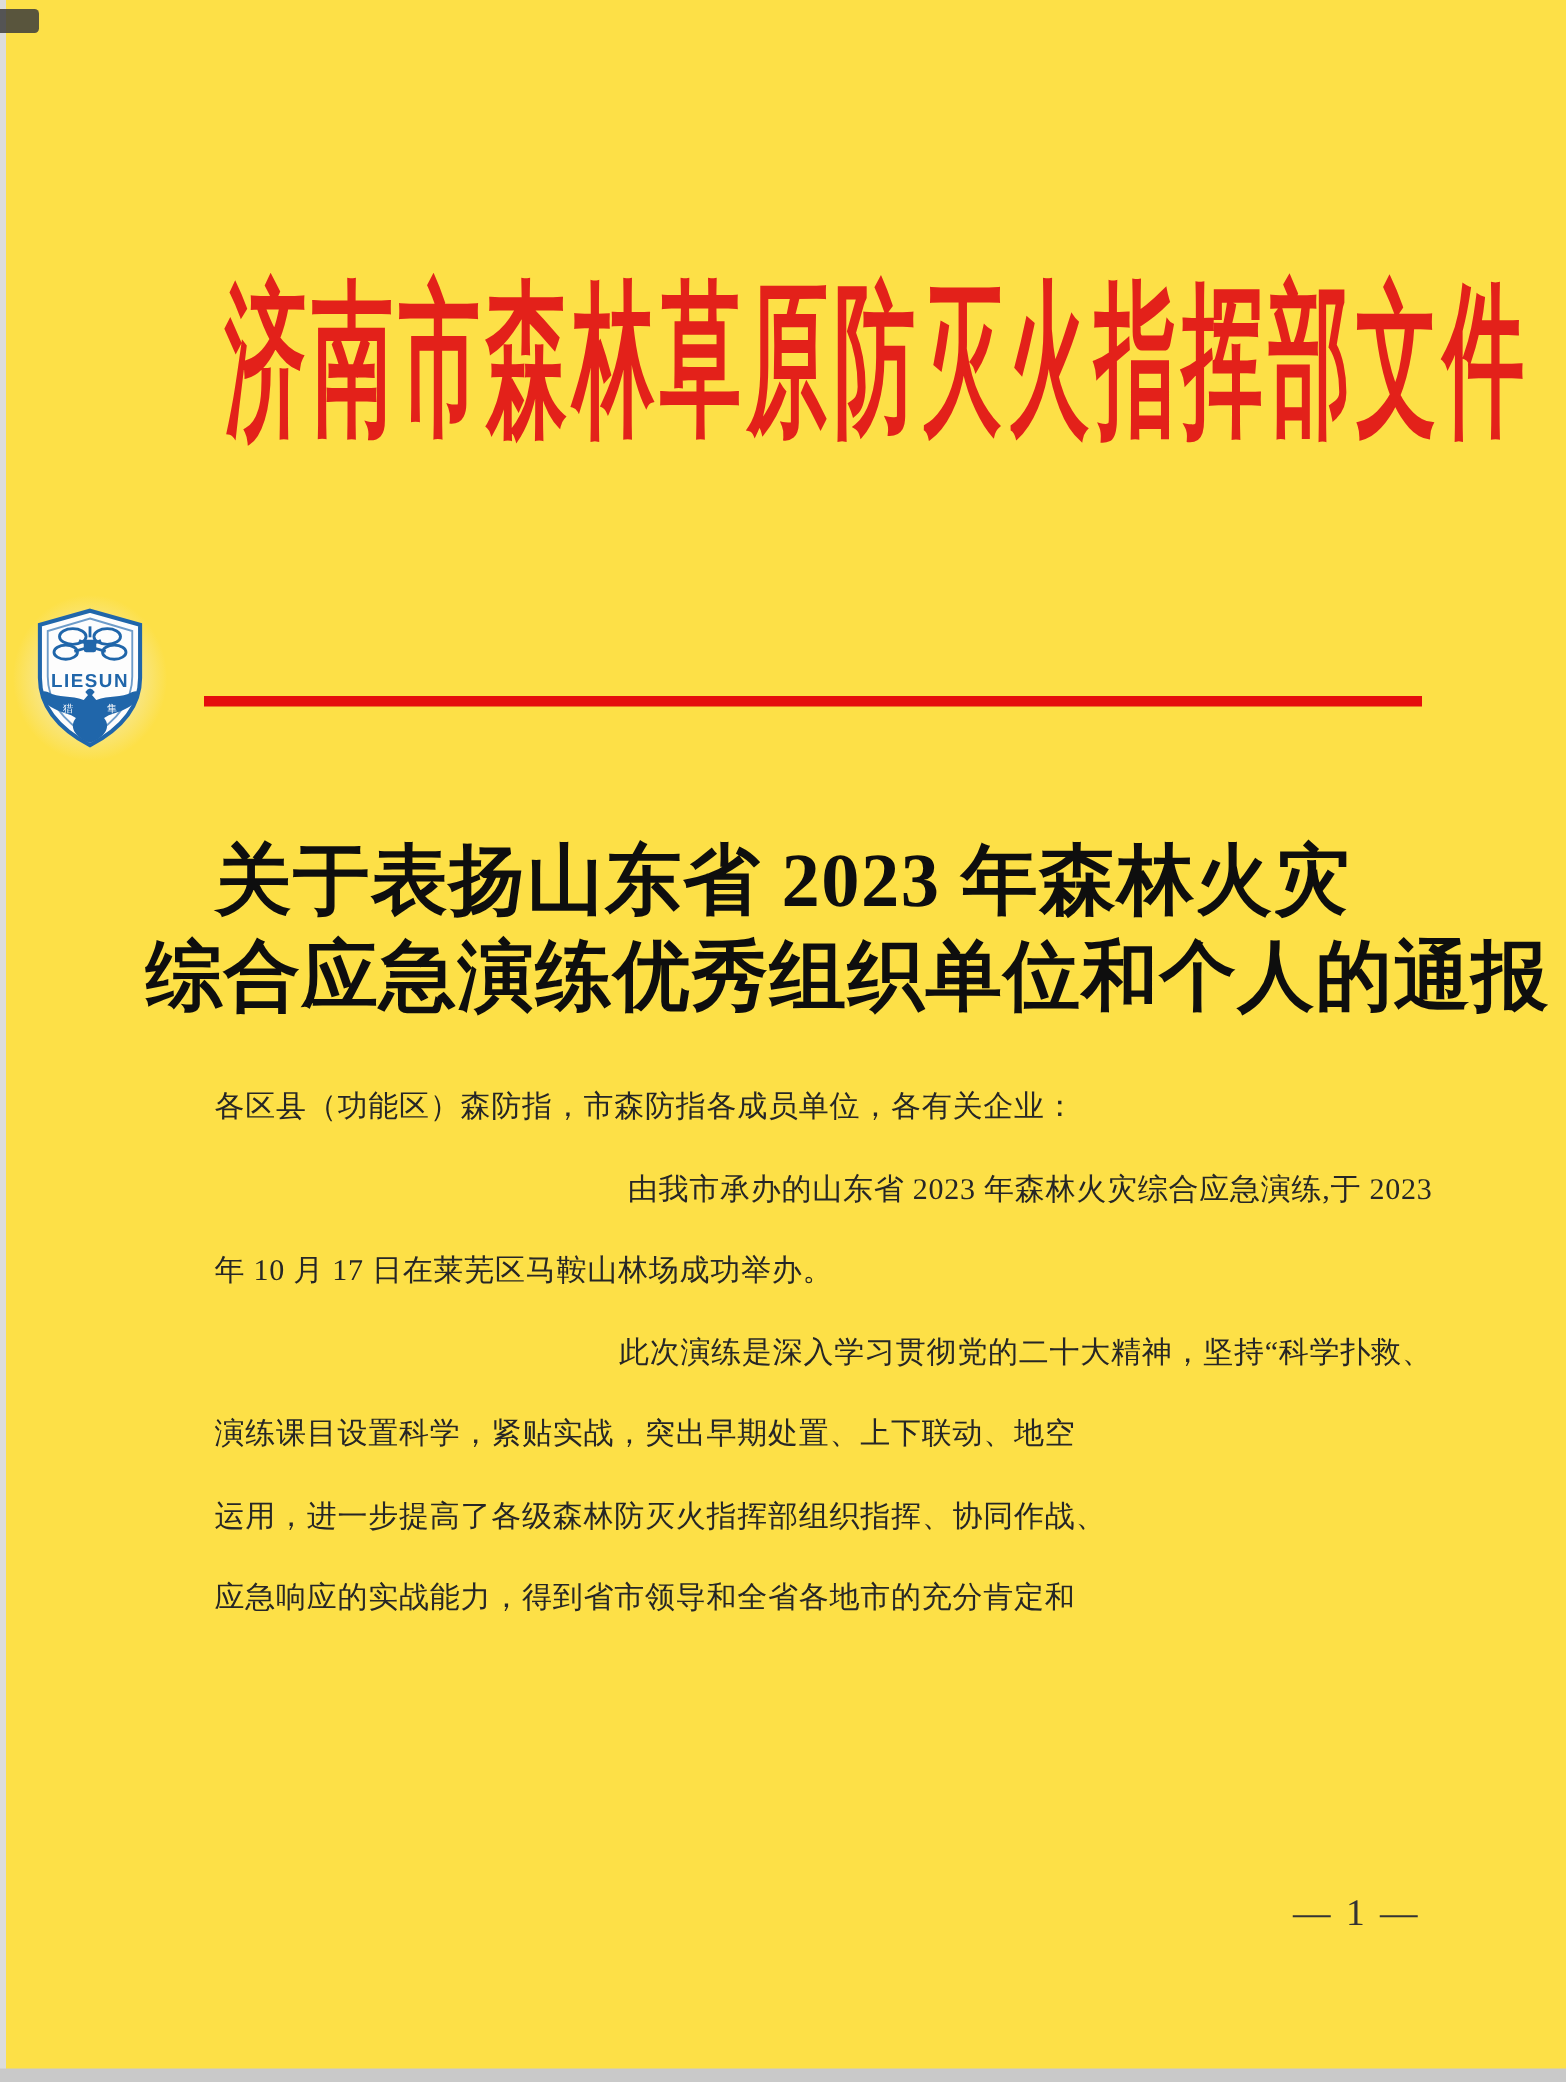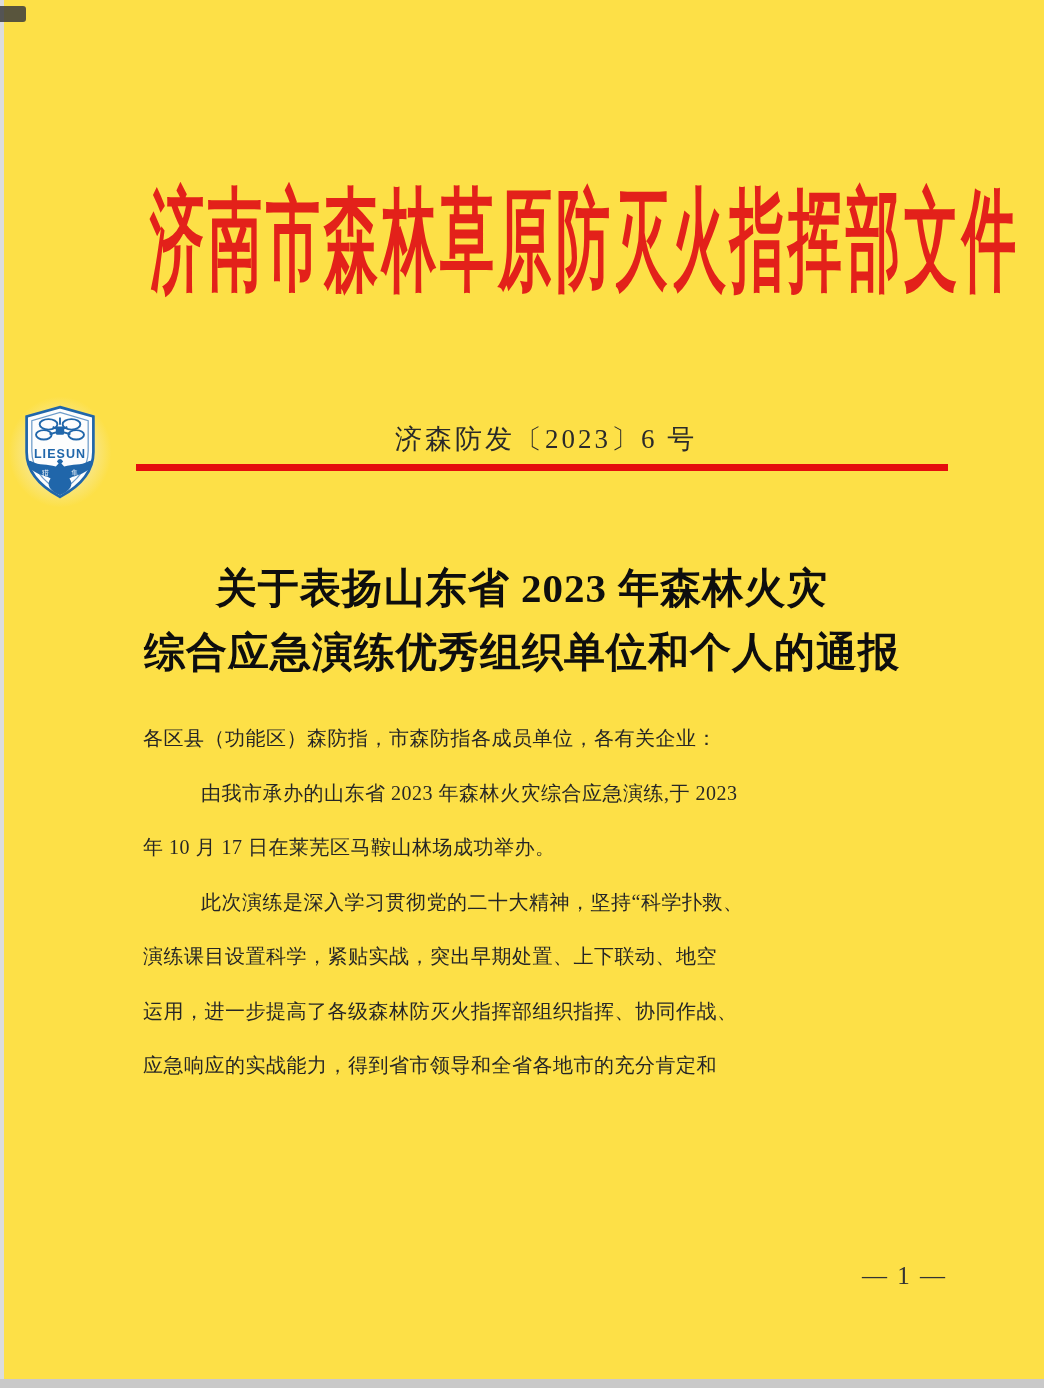--- a/index.html
+++ b/index.html
@@ -77,36 +77,36 @@
     width: 812px; height: 7px;
     background: #e50d0d;
   }
   
   .doc-title {
     position: absolute;
     top: 556px; left: 97px; width: 850px;
     text-align: center;
     color: #0e0e0e;
     font-weight: bold;
-    font-size: 41px;
+    font-size: 51px;
     line-height: 64px;
     letter-spacing: 1px;
   }
   .doc-title .t-line { white-space: nowrap; }
   
   .body-text {
     position: absolute;
     top: 711px; left: 143px; width: 812px;
     font-size: 20px;
     line-height: 54.5px;
     color: #262626;
     letter-spacing: 0.5px;
   }
   .body-line { white-space: nowrap; }
-  .body-line.indent { text-indent: 58px; }
+  .body-line.indent { text-indent: 58px; text-align: right; }
   
   .page-number {
     position: absolute;
     top: 1262px; right: 97px;
     font-size: 25px;
     letter-spacing: 2px;
     color: #333;
     white-space: nowrap;
   }
 </style>
@@ -147,21 +147,20 @@
                  C65 65.8 58 67.8 52 69.8 L49 71.5 C53.5 77 50 83.5 40 87.5
                  C30 83.5 26.5 77 31 71.5 L28 69.8 C22 67.8 15 65.8 11 61
                  C7.5 57 8.5 52.8 13 55 C20 59 28 57 36 60 Z" fill="#2066aa"></path>
         <path d="M37 55 Q40 50.5 43 55 L40 58.5 Z" fill="#2066aa"></path>
         <text x="26" y="68" text-anchor="middle" font-size="6.5" fill="#ffffff">猎</text>
         <text x="54" y="68" text-anchor="middle" font-size="6.5" fill="#ffffff">隼</text>
       </g>
     </svg>
   </div>
 
-  <div class="doc-number">济森防发〔2023〕6 号</div>
 
   <div class="red-rule"></div>
 
   <div class="doc-title">
     <div class="t-line">关于表扬山东省 2023 年森林火灾</div>
     <div class="t-line">综合应急演练优秀组织单位和个人的通报</div>
   </div>
 
   <div class="body-text">
     <div class="body-line">各区县（功能区）森防指，市森防指各成员单位，各有关企业：</div>

